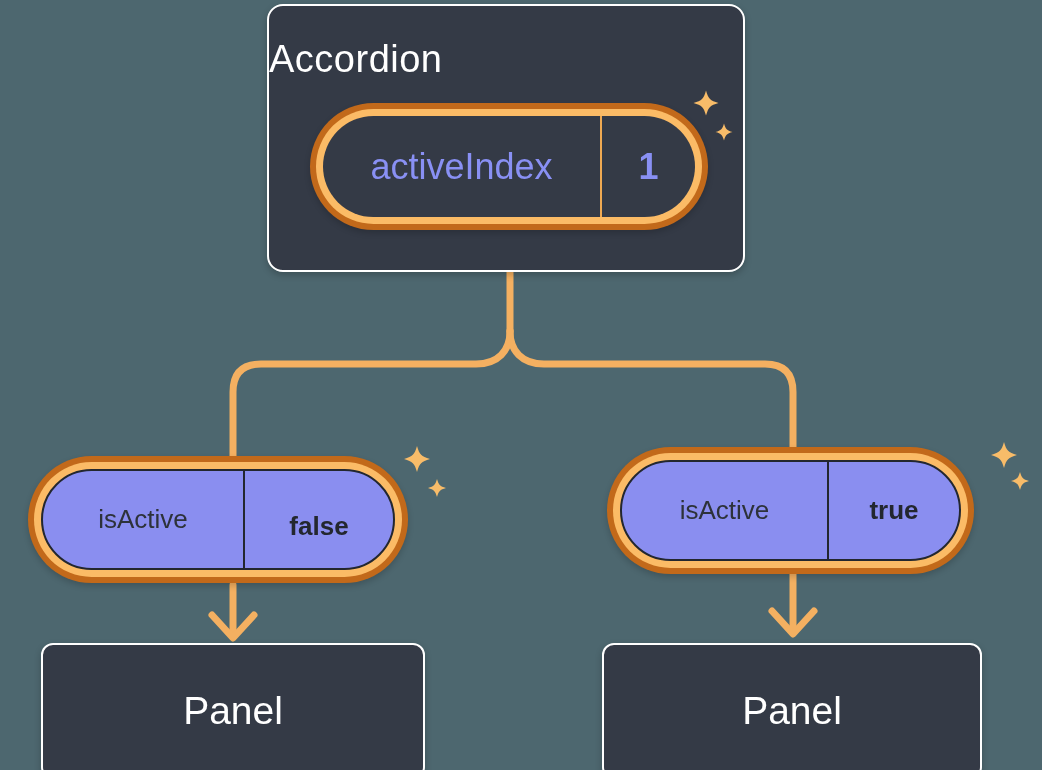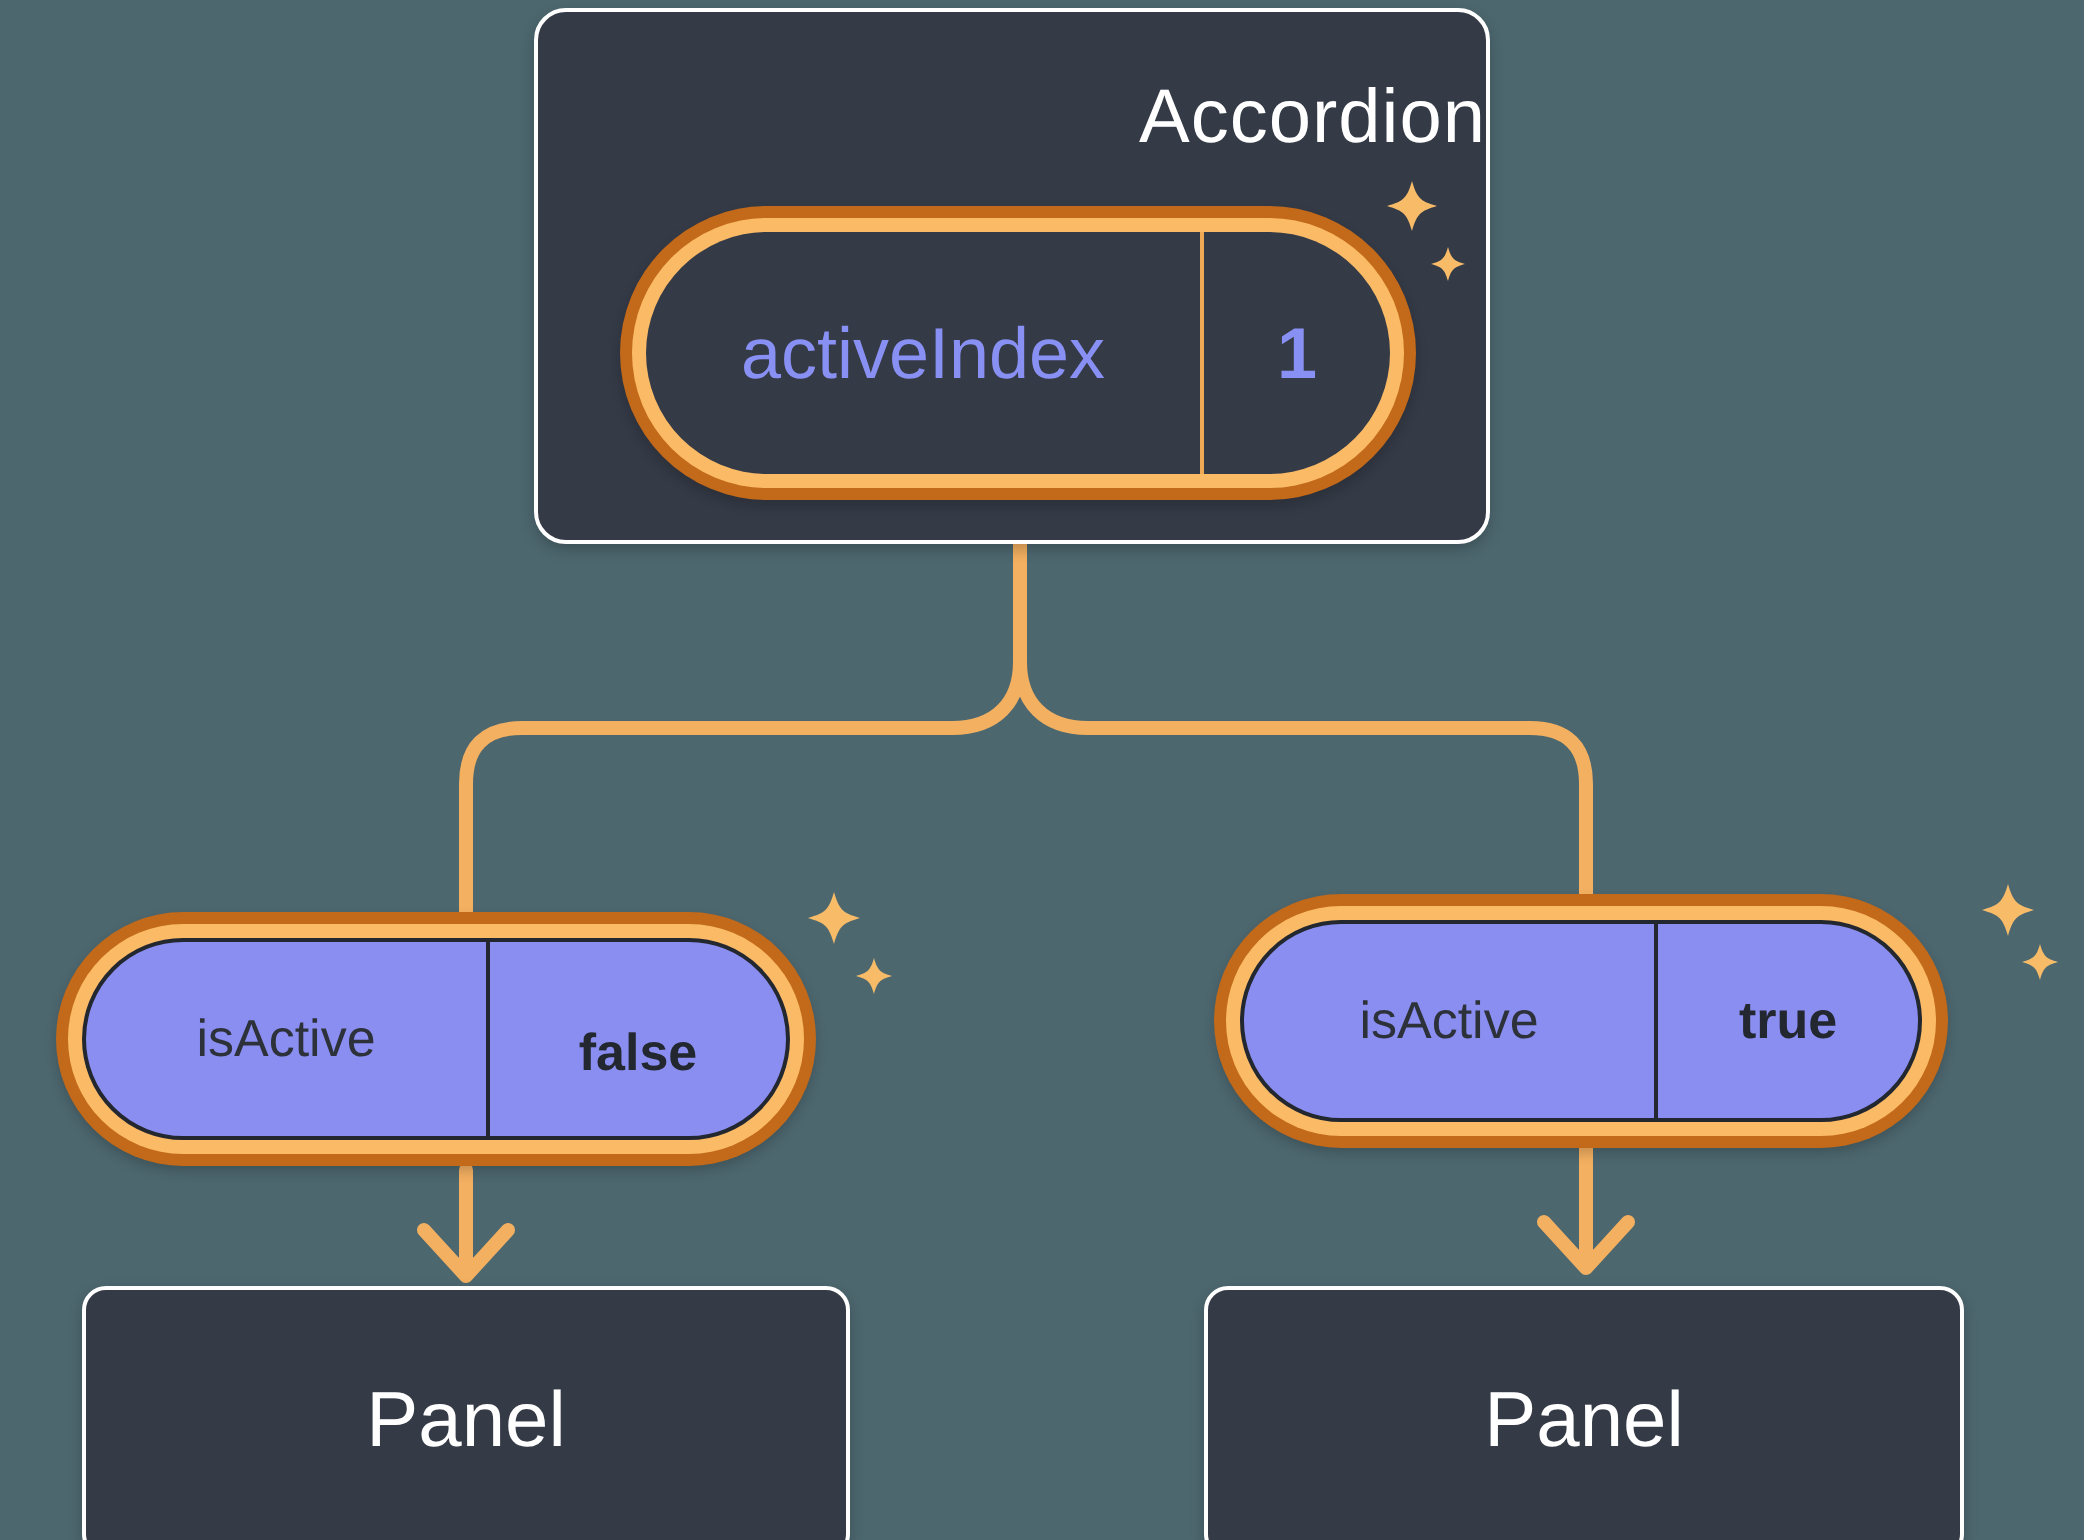--- a/index.html
+++ b/index.html
@@ -29,21 +29,21 @@
   .connectors path{stroke:var(--connector);stroke-width:7;fill:none;stroke-linecap:round;stroke-linejoin:round;}
   .sparkles use{fill:var(--sparkle);}
 
   .box{
     position:absolute;background:var(--card);
     border:2px solid var(--card-border);box-sizing:border-box;
     box-shadow:0 3px 7px rgba(0,0,0,0.22);
   }
   .accordion-box{left:267px;top:4px;width:478px;height:268px;border-radius:16px;z-index:2;}
   .box-title{
-    position:absolute;top:32px;left:0;right:0;text-align:right;
+    position:absolute;top:32px;left:0;right:0;text-align:left;
     font-size:38px;font-weight:500;color:#FFFFFF;letter-spacing:0.5px;
   }
 
   .pill{
     position:absolute;background:var(--ring-outer);border-radius:999px;
     padding:6px;box-sizing:border-box;z-index:3;
     box-shadow:0 3px 6px rgba(0,0,0,0.18);
   }
   .pill-gold{
     width:100%;height:100%;background:var(--ring-inner);
@@ -55,21 +55,21 @@
   }
   .dark-body{background:var(--card);}
   .purple-body{background:var(--purple);border:2px solid var(--dark-text);}
 
   .pill-cell{display:flex;align-items:center;justify-content:center;}
   .pill-cell.grow{flex:1;}
   .vdiv{width:2px;align-self:stretch;}
   .vdiv.orange{background:var(--divider-orange);}
   .vdiv.dark{background:var(--dark-text);}
 
-  .state-pill{left:41px;top:97px;width:398px;height:147px;}
+  .state-pill{left:41px;top:97px;width:398px;height:127px;}
   .state-pill .pill-cell{font-size:36px;color:var(--purple-text);}
   .state-pill .value{width:93px;font-weight:700;}
 
   .prop-pill .pill-cell{font-size:26px;color:var(--label-dark);}
   .prop-pill .value{font-weight:700;color:var(--dark-text);}
   .prop-pill.first{left:28px;top:456px;width:380px;height:127px;}
   .prop-pill.first .value{width:148px;margin-top:14px;}
   .prop-pill.second{left:607px;top:447px;width:367px;height:127px;}
   .prop-pill.second .value{width:130px;}
 

